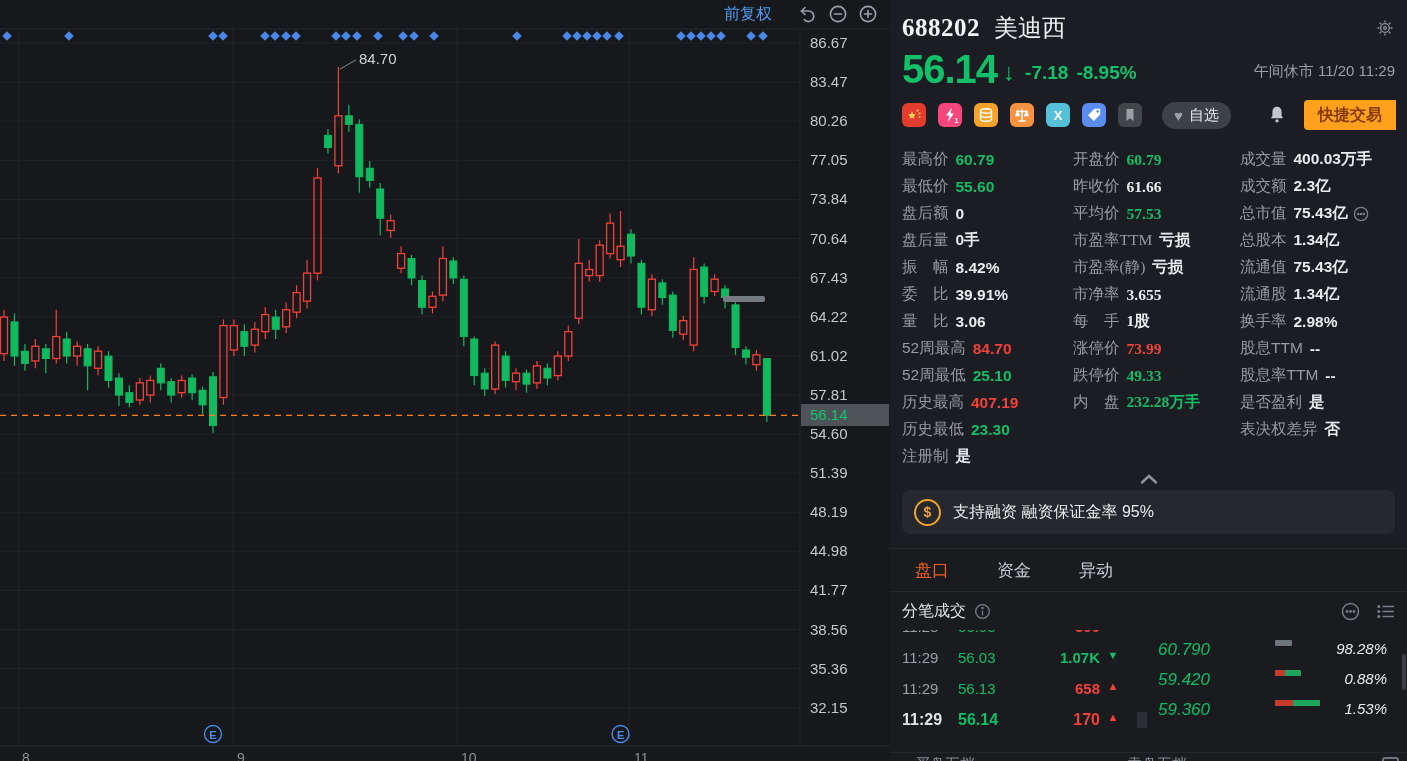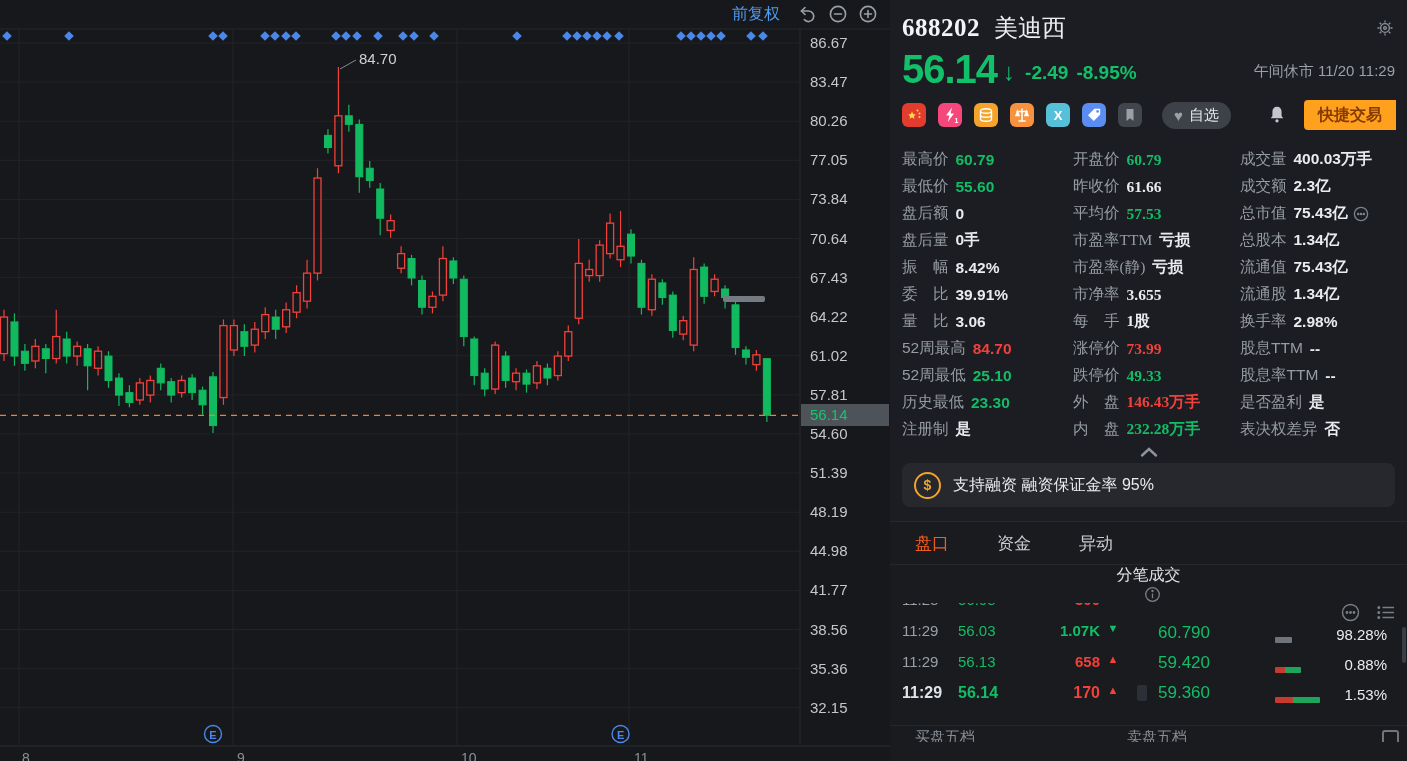--- a/index.html
+++ b/index.html
@@ -3,21 +3,21 @@
 <meta charset="utf-8">
 <style>
   html,body{margin:0;padding:0;background:#101114;}
   body{width:1407px;height:761px;overflow:hidden;font-family:"Liberation Sans","DejaVu Sans",sans-serif;
        -webkit-font-smoothing:antialiased;color:#e9ebef;}
   .app{display:flex;width:1407px;height:761px;}
   
   .chart-pane{position:relative;width:890px;height:761px;background:#17181b;flex:none;}
   .chart-toolbar{position:absolute;top:0;left:0;width:890px;height:28px;display:flex;align-items:center;
        justify-content:flex-end;gap:10px;padding-right:12px;box-sizing:border-box;z-index:3;}
-  .adjust-link{color:#4f9bf0;font-size:16px;margin-right:8px;cursor:pointer;}
+  .adjust-link{color:#4f9bf0;font-size:16px;margin-right:16px;cursor:pointer;}
   .tool-ic{width:20px;height:20px;display:inline-flex;cursor:pointer;}
   .tool-ic svg{width:20px;height:20px;stroke:#9aa0a8;fill:none;stroke-width:1.6;stroke-linecap:round;}
   #kline{position:absolute;top:0;left:0;width:890px;height:761px;}
   
   .side-pane{position:relative;width:517px;height:761px;background:#1b1d22;flex:none;overflow:hidden;}
   .sp-header{display:flex;align-items:center;margin:10px 12px 0 12px;height:36px;font-family:Liberation Serif, serif;}
   .sym-code{font-size:25px;font-weight:700;color:#f2f4f6;letter-spacing:.5px;}
   .sym-name{font-size:24px;font-weight:500;color:#eceef1;margin-left:14px;}
   .gear{margin-left:auto;width:20px;height:20px;cursor:pointer;}
   .gear svg{width:20px;height:20px;stroke:#8e949c;fill:none;stroke-width:1.6;}
@@ -50,39 +50,39 @@
   .sp-banner{margin:2px 12px 0 12px;height:44px;background:#26282d;border-radius:8px;display:flex;
        align-items:center;padding:0 12px;box-sizing:border-box;}
   .coin-ic{width:23px;height:23px;border:2px solid #f0a32f;border-radius:50%;color:#f0a32f;font-weight:700;
        font-size:14px;display:flex;align-items:center;justify-content:center;margin-right:12px;flex:none;}
   .banner-txt{font-size:16px;color:#e8eaed;}
   .sp-tabs{display:flex;align-items:center;margin-top:14px;height:42px;border-top:1px solid #26282c;
        border-bottom:1px solid #26282c;padding-left:25px;gap:48px;background:#191b1f;}
   .tab{font-size:17px;color:#c9cdd3;cursor:pointer;}
   .tab.active{color:#f05b22;font-weight:500;}
   .sp-lower{background:#191b1f;height:100%;}
-  .ticks-head{display:flex;align-items:center;height:38px;padding:0 12px;flex-direction:column;}
+  .ticks-head{display:flex;align-items:center;height:38px;padding:0 12px;}
   .ticks-title{font-size:16px;color:#e2e4e8;}
   .info-ic{width:17px;height:17px;margin-left:8px;cursor:pointer;}
   .info-ic svg,.mini-ic svg{width:100%;height:100%;stroke:#787e86;fill:none;stroke-width:1.4;}
   .head-right{margin-left:auto;display:flex;gap:16px;}
   .mini-ic{width:19px;height:19px;cursor:pointer;}
   .sp-lists{position:relative;height:122px;overflow:hidden;}
   .trade-list{position:absolute;left:0;top:0;width:300px;margin-top:-12px;}
   .trade-row{height:31px;display:flex;align-items:flex-start;font-size:15px;}
   .t-time{color:#9aa0a6;margin-left:12px;width:56px;}
   .t-price{color:#12bd66;width:64px;}
   .t-vol{width:78px;text-align:right;font-weight:600;}
   .t-dir{width:26px;text-align:center;font-size:11px;}
   .trade-row.em .t-time{color:#dfe2e6;font-weight:700;}
   .trade-row.em{font-size:16px;}
   .trade-row.em .t-price,.trade-row.em .t-vol{font-weight:700;}
   .c-red{color:#f2413a;} .c-grn{color:#12bd66;}
   .level-list{position:absolute;left:268px;top:0;width:240px;padding-top:10px;}
-  .level-row{height:30px;display:flex;align-items:flex-end;position:relative;}
+  .level-row{height:30px;display:flex;align-items:flex-start;position:relative;font-style:italic;}
   .l-price{color:#12bd66;font-size:17px;width:110px;}
   .l-bar{position:absolute;left:117px;height:6px;border-radius:1px;display:flex;overflow:hidden;}
   .l-pct{margin-left:auto;padding-right:11px;font-size:15px;color:#e9ebee;}
   .mid-scroll{position:absolute;left:247px;top:82px;width:10px;height:16px;background:#2c3036;border-radius:2px;}
   .edge-scroll{position:absolute;right:1px;top:24px;width:4px;height:36px;background:#3a3f46;border-radius:2px;}
   .sp-bottom{border-top:1px solid #24272b;height:16px;display:flex;overflow:hidden;position:relative;}
   .b-lbl{font-size:15px;color:#878d95;line-height:22px;}
   .b-lbl.l1{margin-left:25px;} .b-lbl.l2{margin-left:152px;}
   .b-ic{position:absolute;right:8px;top:4px;width:13px;height:13px;border:2px solid #6f757d;border-radius:3px;}
 </style>
@@ -435,21 +435,21 @@
             <circle cx="12" cy="12" r="5.2"></circle>
             <circle cx="12" cy="12" r="1.6"></circle>
         <path d="M18.5 12H21M16.6 16.6l1.8 1.8M12 18.5V21M7.4 16.6l-1.8 1.8M5.5 12H3M7.4 7.4 5.6 5.6M12 5.5V3M16.6 7.4l1.8-1.8"></path>
           </svg>
       </span>
     </div>
 
     <div class="sp-price">
       <span class="big-price">56.14</span>
       <span class="dn-arrow">↓</span>
-      <span class="chg">-2.49</span>
+      <span class="chg">-7.18</span>
       <span class="chgp">-8.95%</span>
       <span class="session">午间休市 11/20 11:29</span>
     </div>
 
     <div class="sp-badges">
       <span id="badges" style="display:flex">
           <span class="badge" style="background: rgb(226, 60, 46);">
             <svg viewBox="0 0 18 18">
               <path d="M7 5.5 8.2 8l2.6.4-1.9 1.8.5 2.6L7 11.6l-2.4 1.2.5-2.6L3.2 8.4 5.8 8z" fill="#ffd34d"></path>
               <circle cx="12.5" cy="4.5" r="1" fill="#ffd34d"></circle>
@@ -542,20 +542,24 @@
           </div>
           <div class="stat-row">
             <span class="stat-lbl">52周最高</span>
             <span class="stat-val v-r">84.70</span>
           </div>
           <div class="stat-row">
             <span class="stat-lbl">52周最低</span>
             <span class="stat-val v-g">25.10</span>
           </div>
           <div class="stat-row">
+            <span class="stat-lbl">历史最高</span>
+            <span class="stat-val v-r">407.19</span>
+          </div>
+          <div class="stat-row">
             <span class="stat-lbl">历史最低</span>
             <span class="stat-val v-g">23.30</span>
           </div>
           <div class="stat-row">
             <span class="stat-lbl">注册制</span>
             <span class="stat-val v-w">是</span>
           </div>
         </div>
         <div class="sp-col sp-col2">
           <div class="stat-row">
@@ -586,24 +590,20 @@
             <span class="stat-lbl">每　手</span>
             <span class="stat-val v-w">1股</span>
           </div>
           <div class="stat-row">
             <span class="stat-lbl">涨停价</span>
             <span class="stat-val v-r">73.99</span>
           </div>
           <div class="stat-row">
             <span class="stat-lbl">跌停价</span>
             <span class="stat-val v-g">49.33</span>
-          </div>
-          <div class="stat-row">
-            <span class="stat-lbl">外　盘</span>
-            <span class="stat-val v-r">146.43万手</span>
           </div>
           <div class="stat-row">
             <span class="stat-lbl">内　盘</span>
             <span class="stat-val v-g">232.28万手</span>
           </div>
         </div>
         <div class="sp-col sp-col3">
           <div class="stat-row">
             <span class="stat-lbl">成交量</span>
             <span class="stat-val v-w">400.03万手</span>

